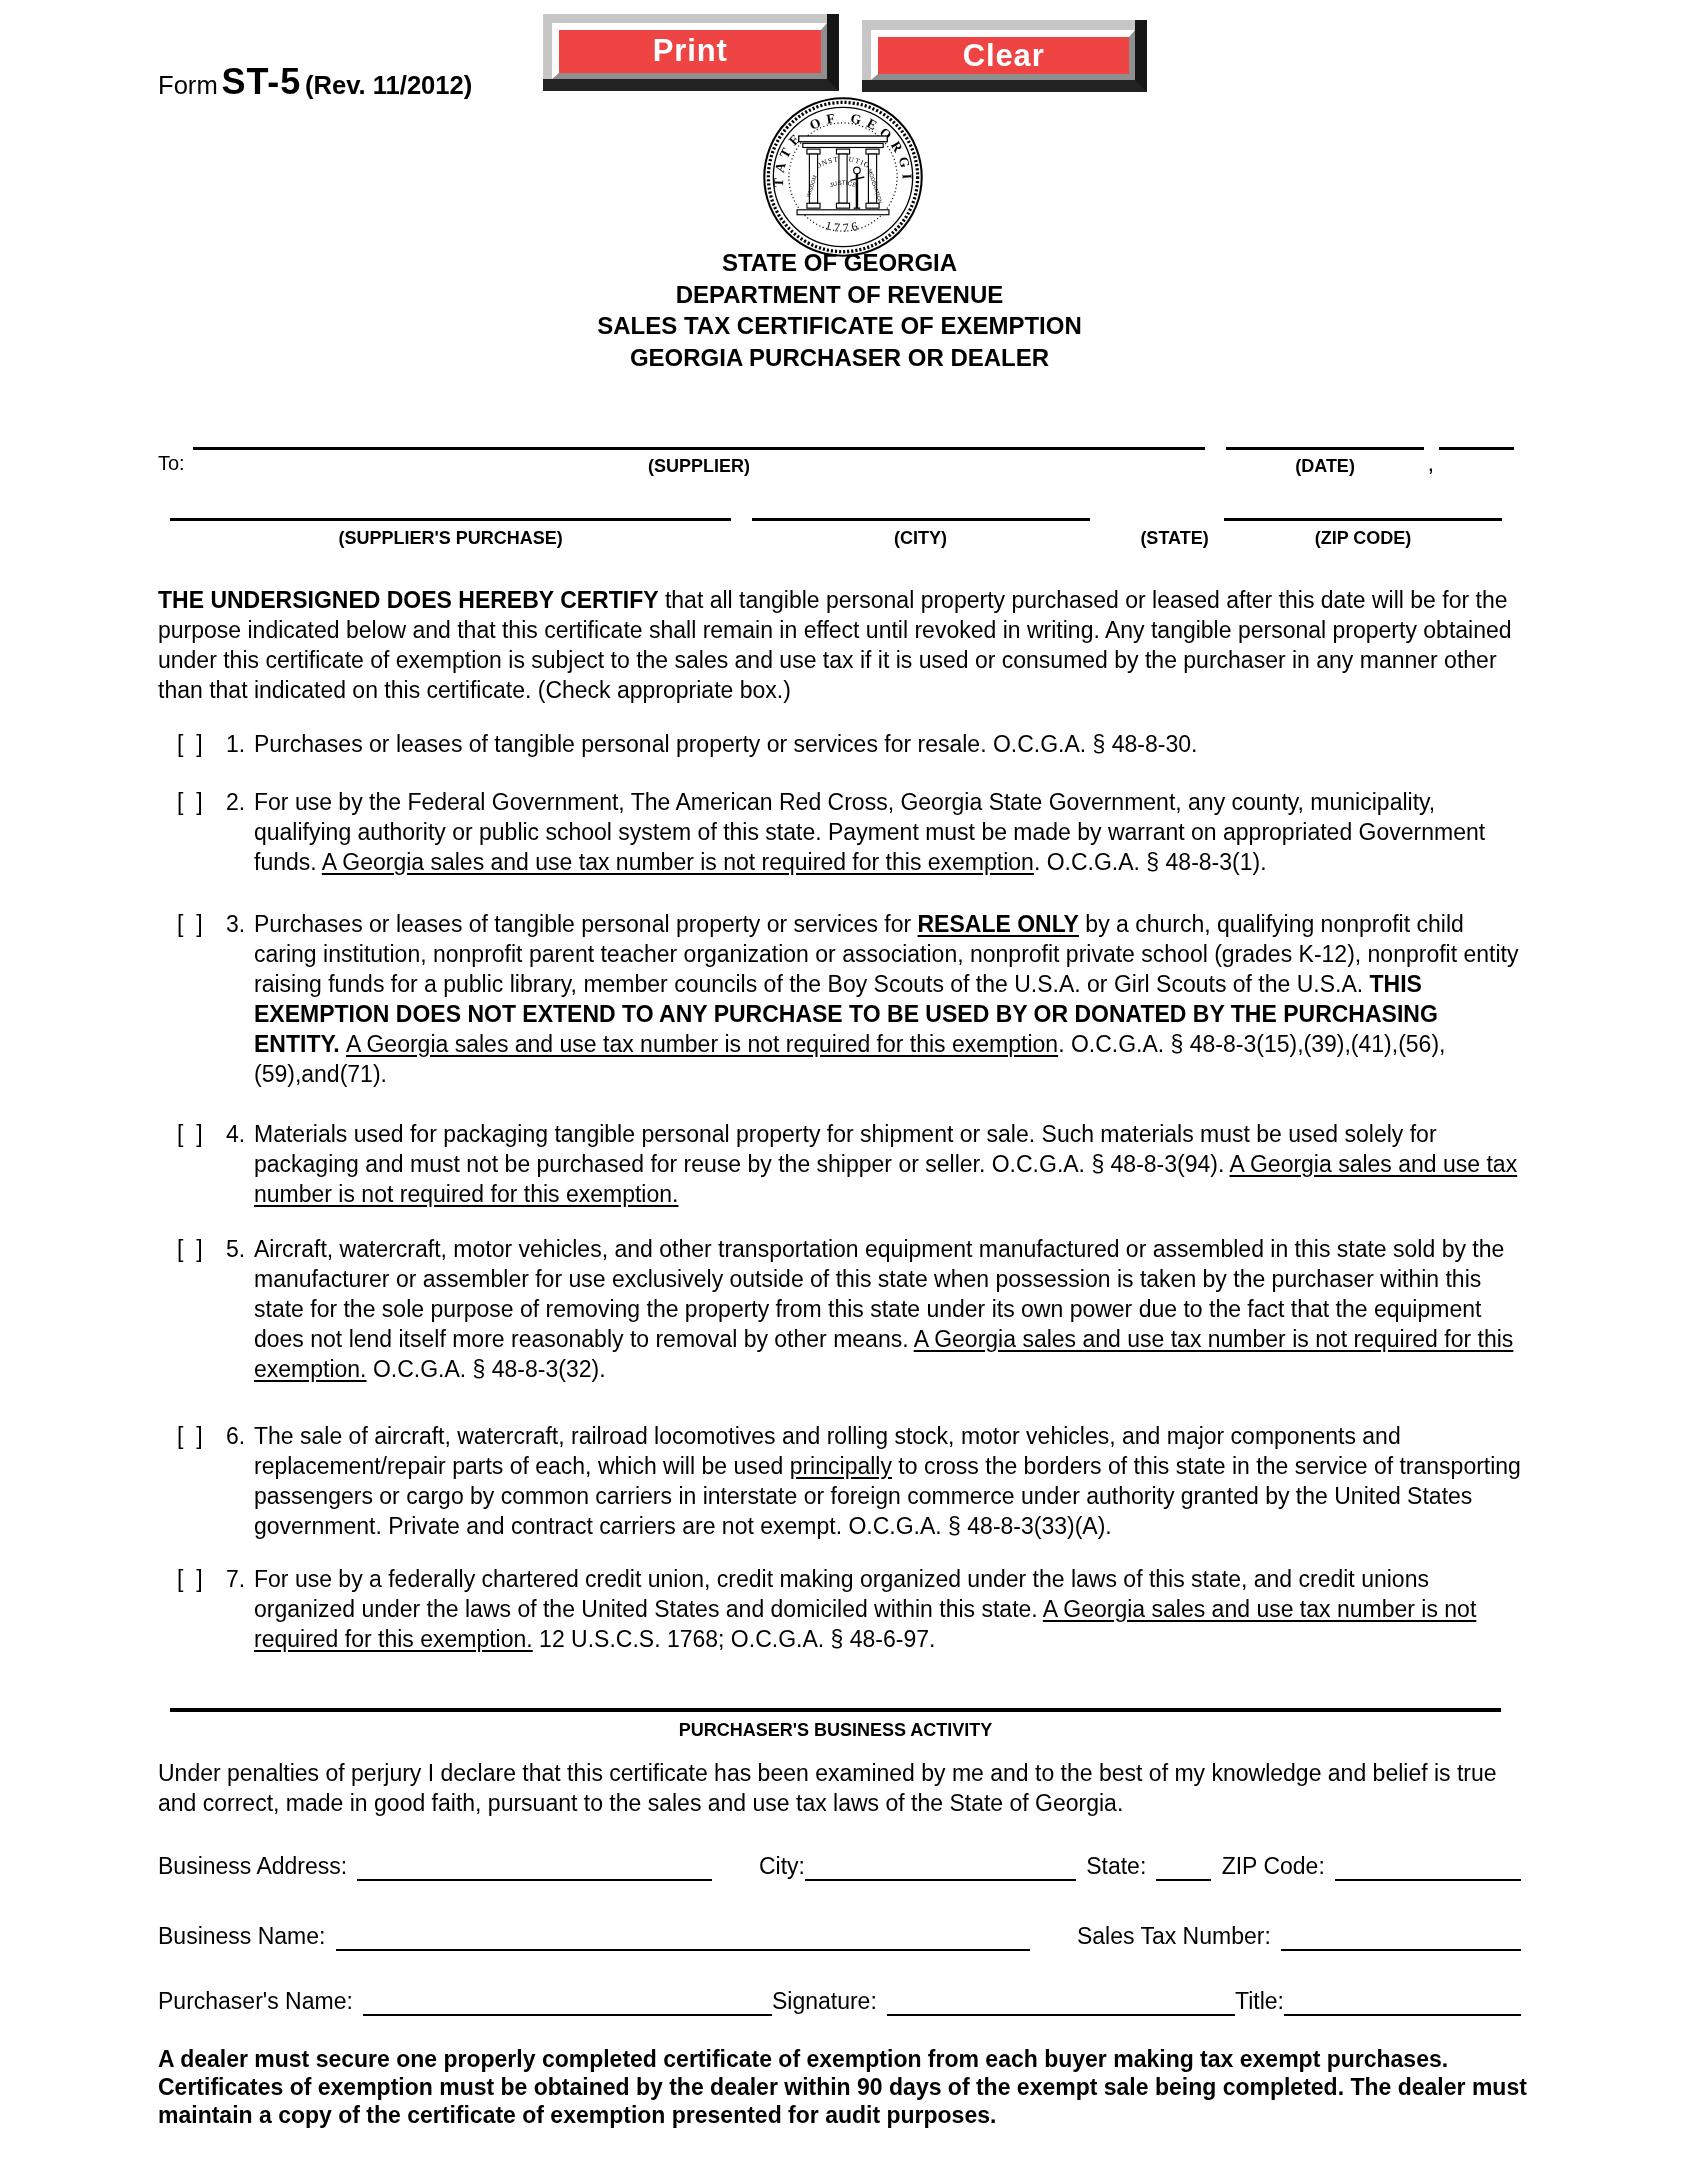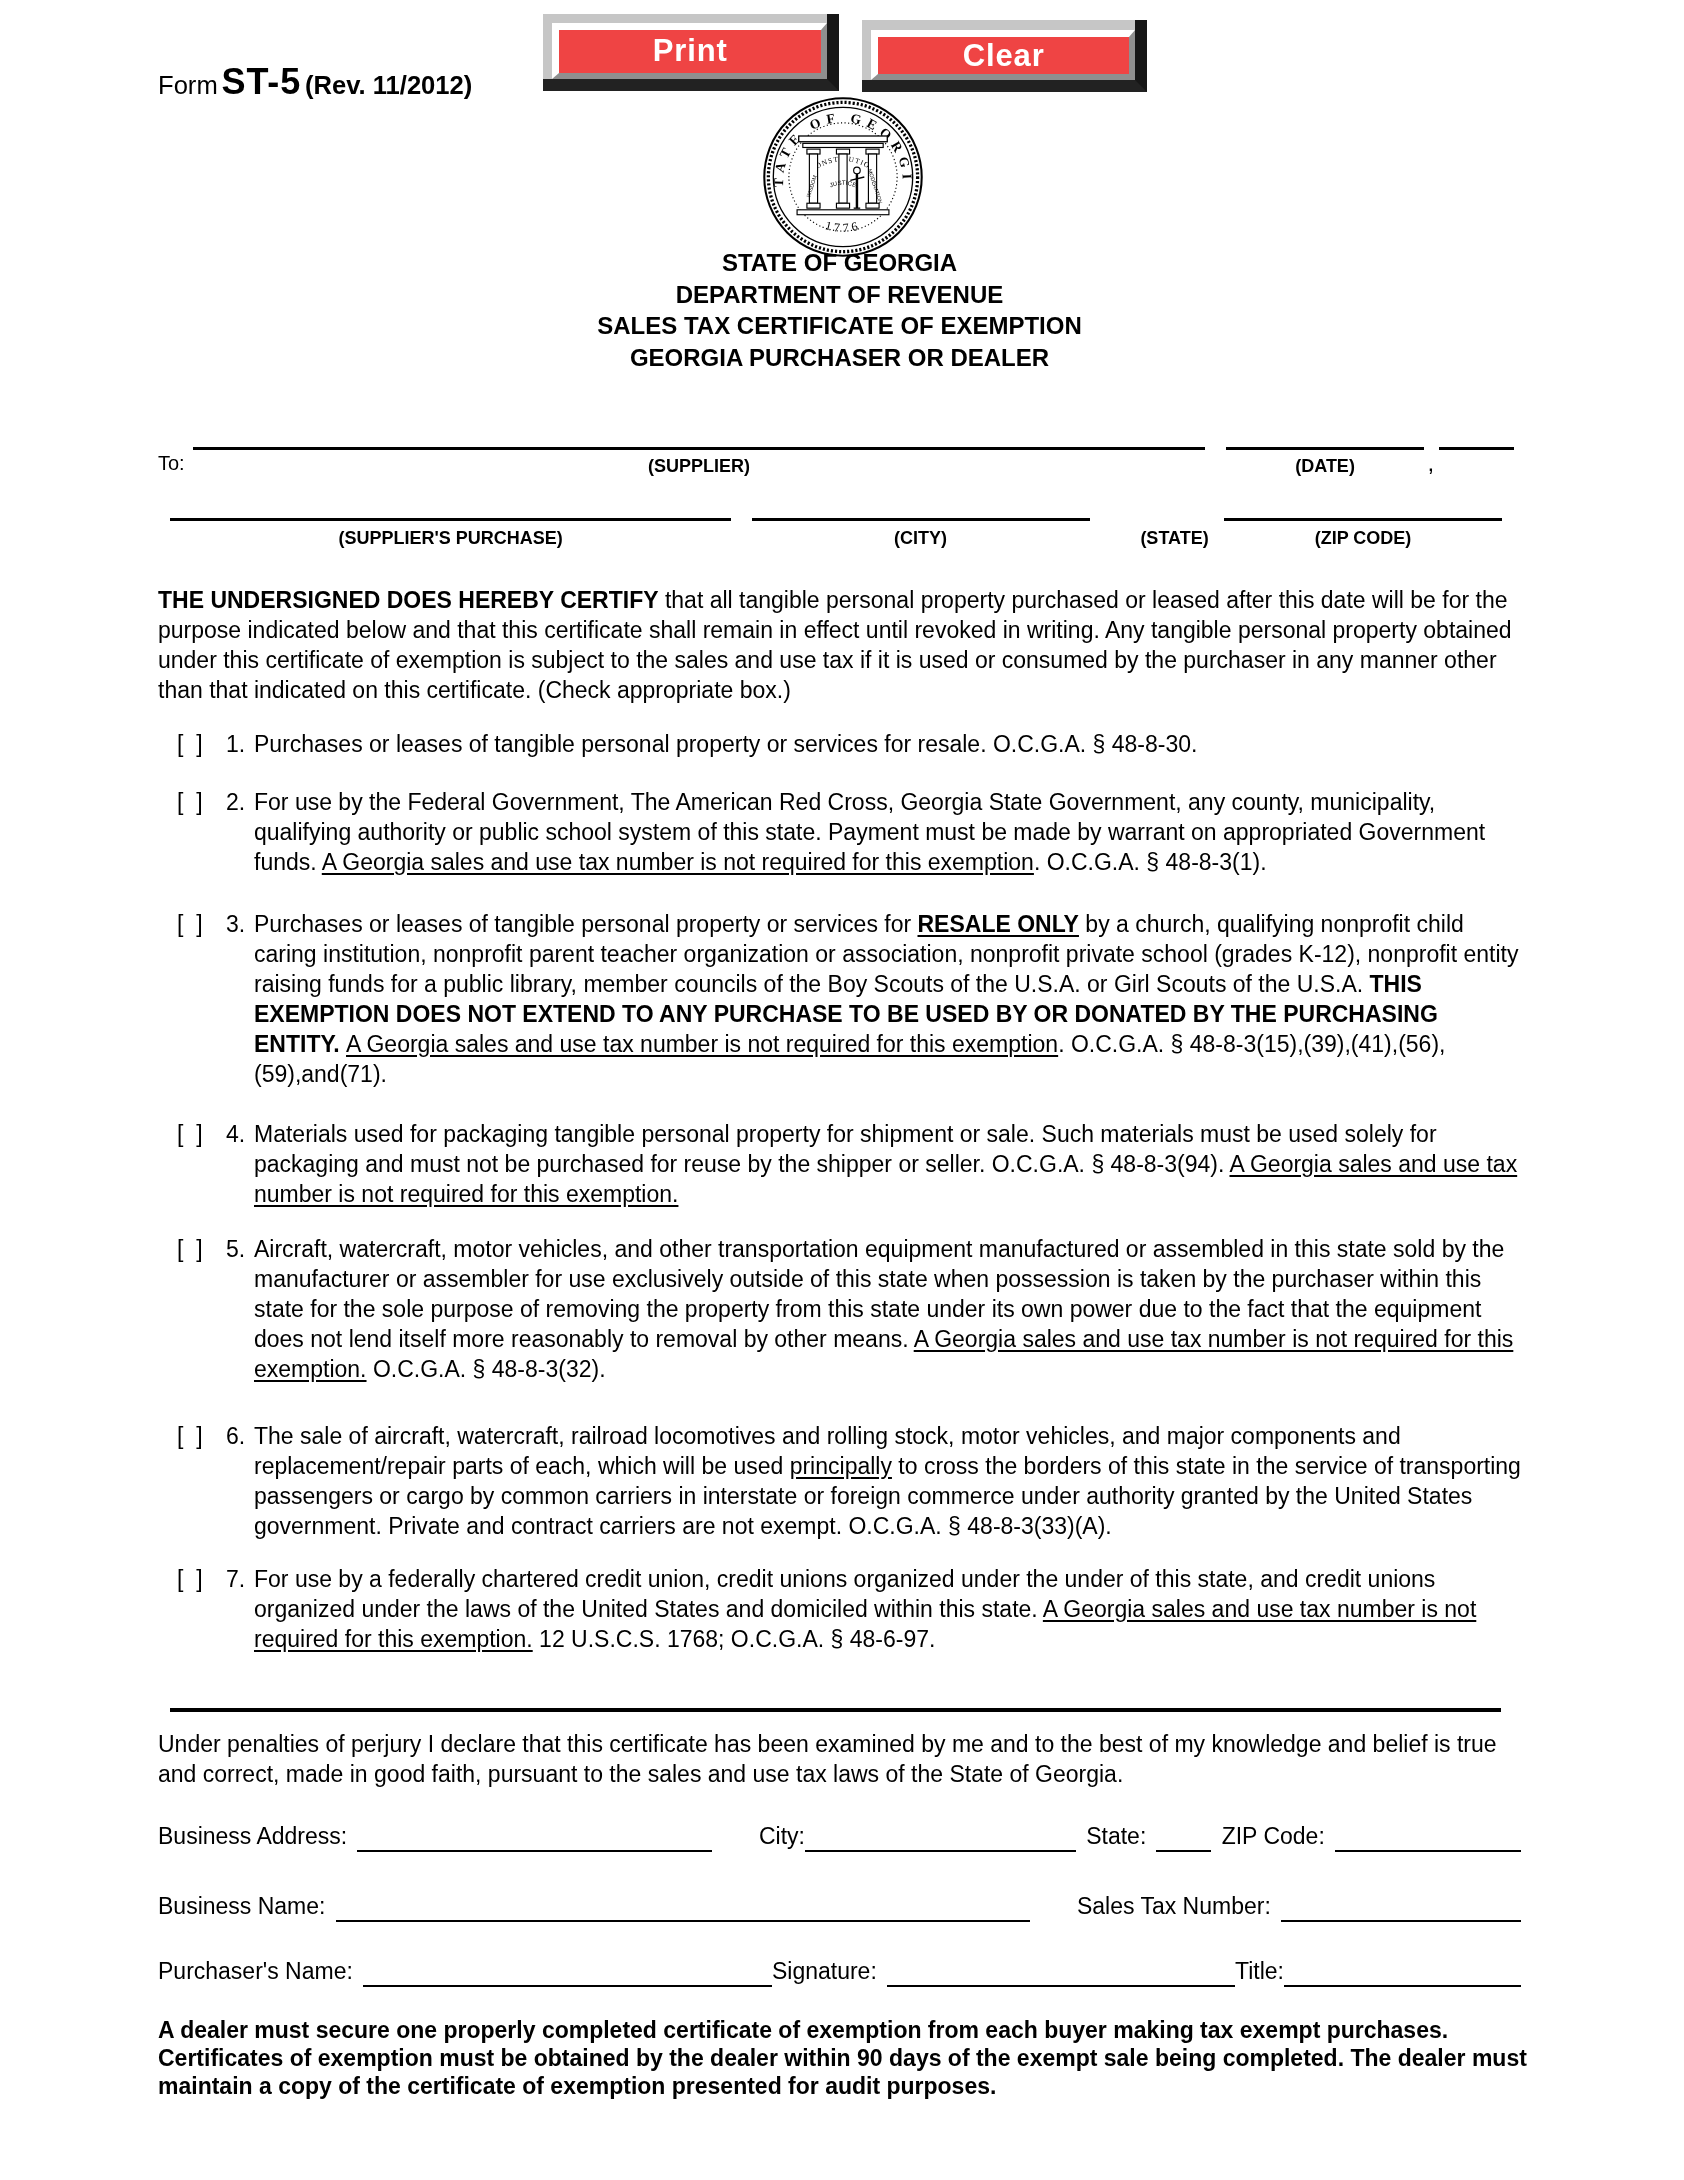--- a/index.html
+++ b/index.html
@@ -248,26 +248,27 @@
 
       <div class="item mt6">
         <span class="cb">[  ]</span>
         <span class="num">6.</span>
         <span class="itext"><span>The sale of aircraft, watercraft, railroad locomotives and rolling stock, motor vehicles, and major components and replacement/repair parts of each, which will be used </span><span class="u">principally</span><span> to cross the borders of this state in the service of transporting passengers or cargo by common carriers in interstate or foreign commerce under authority granted by the United States government. Private and contract carriers are not exempt. O.C.G.A. § 48-8-3(33)(A).</span></span>
       </div>
 
       <div class="item mt7">
         <span class="cb">[  ]</span>
         <span class="num">7.</span>
-        <span class="itext"><span>For use by a federally chartered credit union, credit unions organized under the under of this state, and credit unions organized under the laws of the United States and domiciled within this state.  </span><span class="u">A Georgia sales and use tax number is not required for this exemption.</span><span>  12 U.S.C.S. 1768; O.C.G.A. § 48-6-97.</span></span>
+        <span class="itext"><span>For use by a federally chartered credit union, credit making organized under the laws of this state, and credit unions organized under the laws of the United States and domiciled within this state.  </span><span class="u">A Georgia sales and use tax number is not required for this exemption.</span><span>  12 U.S.C.S. 1768; O.C.G.A. § 48-6-97.</span></span>
       </div>
 
     </div>
 
     <div class="activity-line"></div>
+    <div class="activity-label">PURCHASER'S BUSINESS ACTIVITY</div>
 
     <div class="declaration">Under penalties of perjury I declare that this certificate has been examined by me and to the best of my knowledge and belief is true and correct, made in good faith, pursuant to the sales and use tax laws of the State of Georgia.</div>
 
     <div class="frow frow2">
       <span class="lab">Business Address:</span>
       <span class="fl fl-ba g"></span>
       <span class="lab grp-gap">City:</span>
       <span class="fl fl-city2"></span>
       <span class="lab g">State:</span>
       <span class="fl fl-state2 g"></span>

